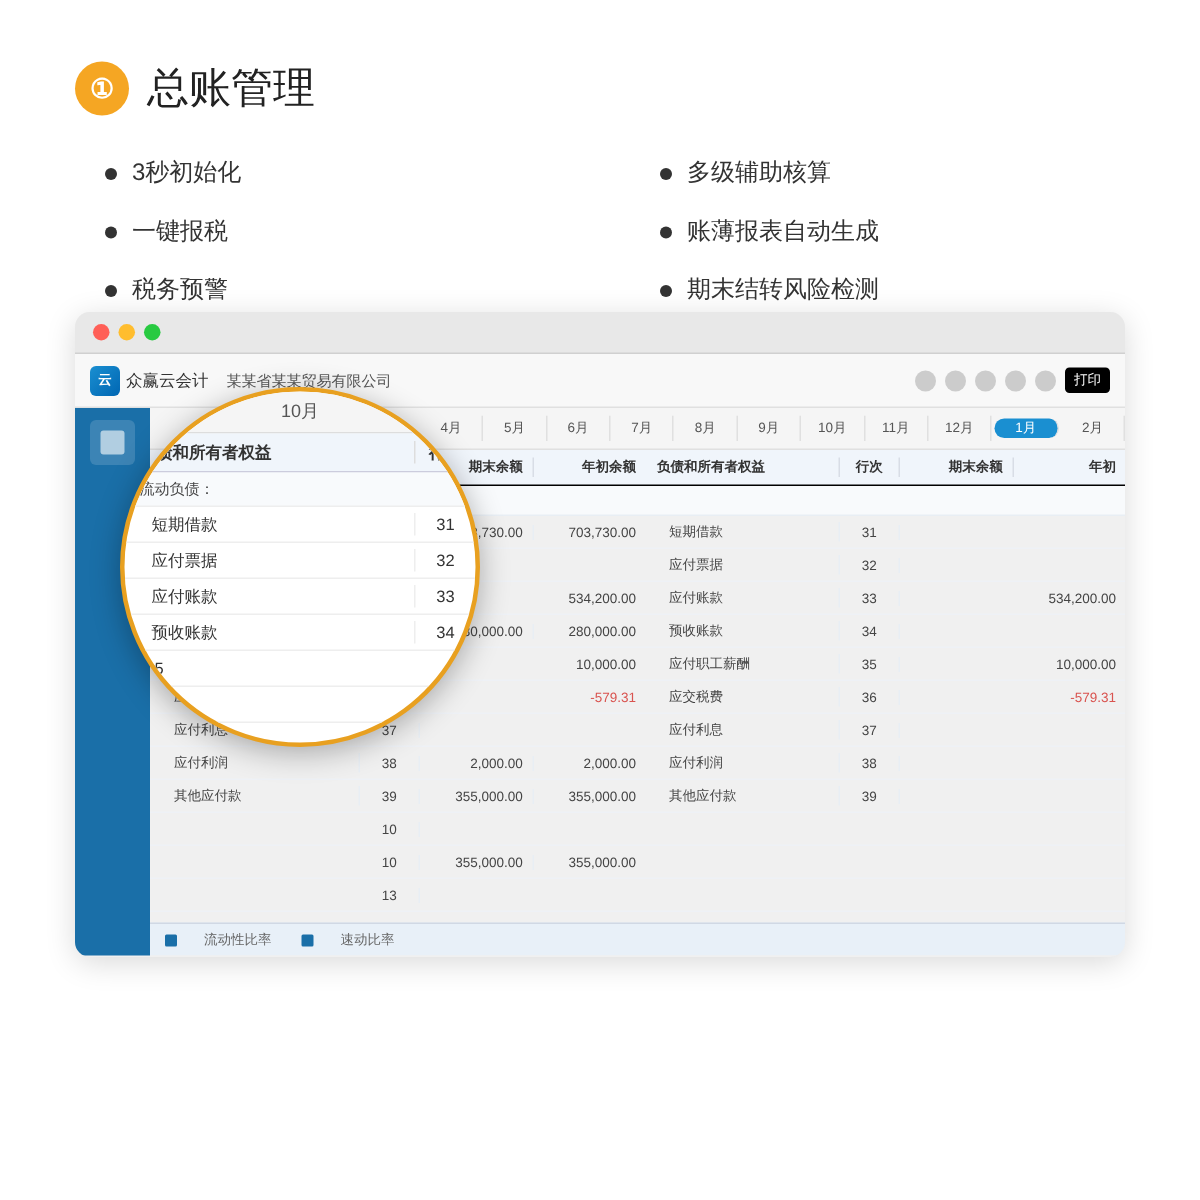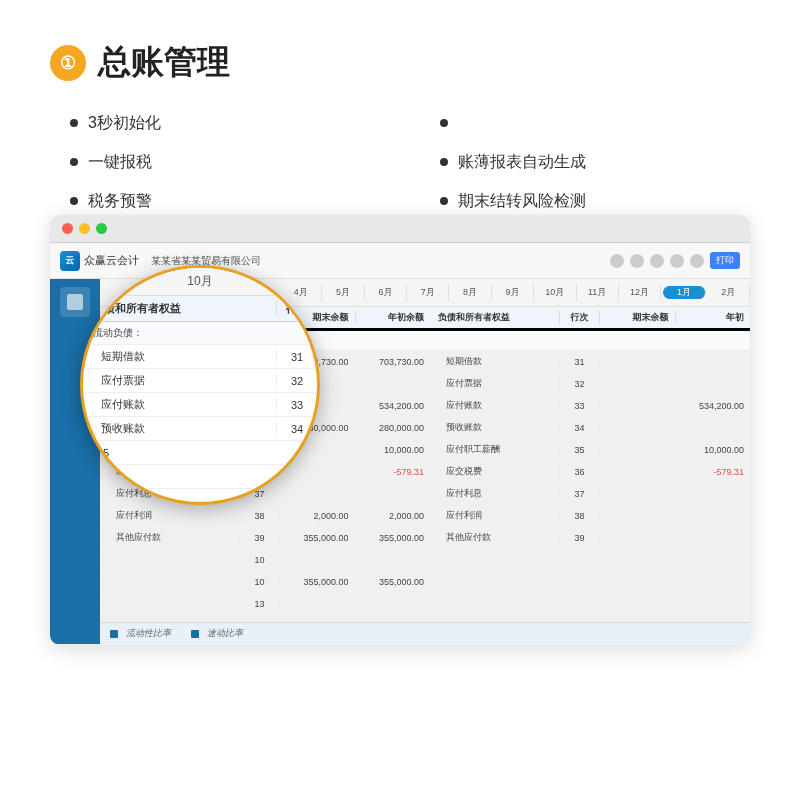--- a/index.html
+++ b/index.html
@@ -32,22 +32,22 @@
       display: flex;
       align-items: center;
       justify-content: center;
       color: white;
       font-size: 18px;
       font-weight: bold;
       margin-right: 12px;
       flex-shrink: 0;
     }
     .page-title-text {
-      font-size: 33px;
-      font-weight: bold;
+      font-size: 28px;
+      font-weight: normal;
       color: #222;
     }
 
     
     .features-section {
       display: grid;
       grid-template-columns: 1fr 1fr;
       gap: 10px 60px;
       padding-left: 20px;
     }
@@ -139,21 +139,21 @@
       gap: 6px;
       align-items: center;
     }
     .toolbar-icon-dot {
       width: 14px;
       height: 14px;
       background: #ccc;
       border-radius: 50%;
     }
     .toolbar-btn {
-      background: #3b82f6;
+      background: #000000;
       color: white;
       font-size: 9px;
       padding: 2px 6px;
       border-radius: 3px;
     }
 
     
     .main-content {
       display: flex;
       height: calc(430px - 65px);
@@ -228,21 +228,21 @@
     .month-cell.active {
       background: #1a8fd1;
       color: white;
       border-radius: 10px;
       margin: 2px;
     }
 
     .table-header-row {
       display: flex;
       background: #f0f5fb;
-      border-bottom: 3px solid #000000;
+      border-bottom: 1px solid #000000;
       height: 24px;
       align-items: center;
     }
     .col-name {
       width: 140px;
       padding-left: 8px;
       font-size: 9px;
       color: #333;
       font-weight: bold;
       border-right: 1px solid #d8dde6;
@@ -425,22 +425,21 @@
       align-items: center;
       padding: 0 10px;
       border-top: 1px solid #d0d8e4;
       font-size: 9px;
       color: #666;
       gap: 20px;
     }
     .bottom-item {
       display: flex;
       align-items: center;
-      gap: 8px;
-      font-style: italic;
+      gap: 18px;
     }
     .bottom-dot {
       width: 8px;
       height: 8px;
       background: #1a6fa8;
       border-radius: 1px;
     }
   </style>
 </head>
 <body>
@@ -454,20 +453,21 @@
     <h1 class="page-title-text">总账管理</h1>
   </div>
 
   <div class="features-section">
     <div class="feature-item">
       <div class="bullet"></div>
       <span>3秒初始化</span>
     </div>
     <div class="feature-item">
       <div class="bullet"></div>
+      <span>多级辅助核算</span>
     </div>
     <div class="feature-item">
       <div class="bullet"></div>
       <span>一键报税</span>
     </div>
     <div class="feature-item">
       <div class="bullet"></div>
       <span>账薄报表自动生成</span>
     </div>
     <div class="feature-item">

